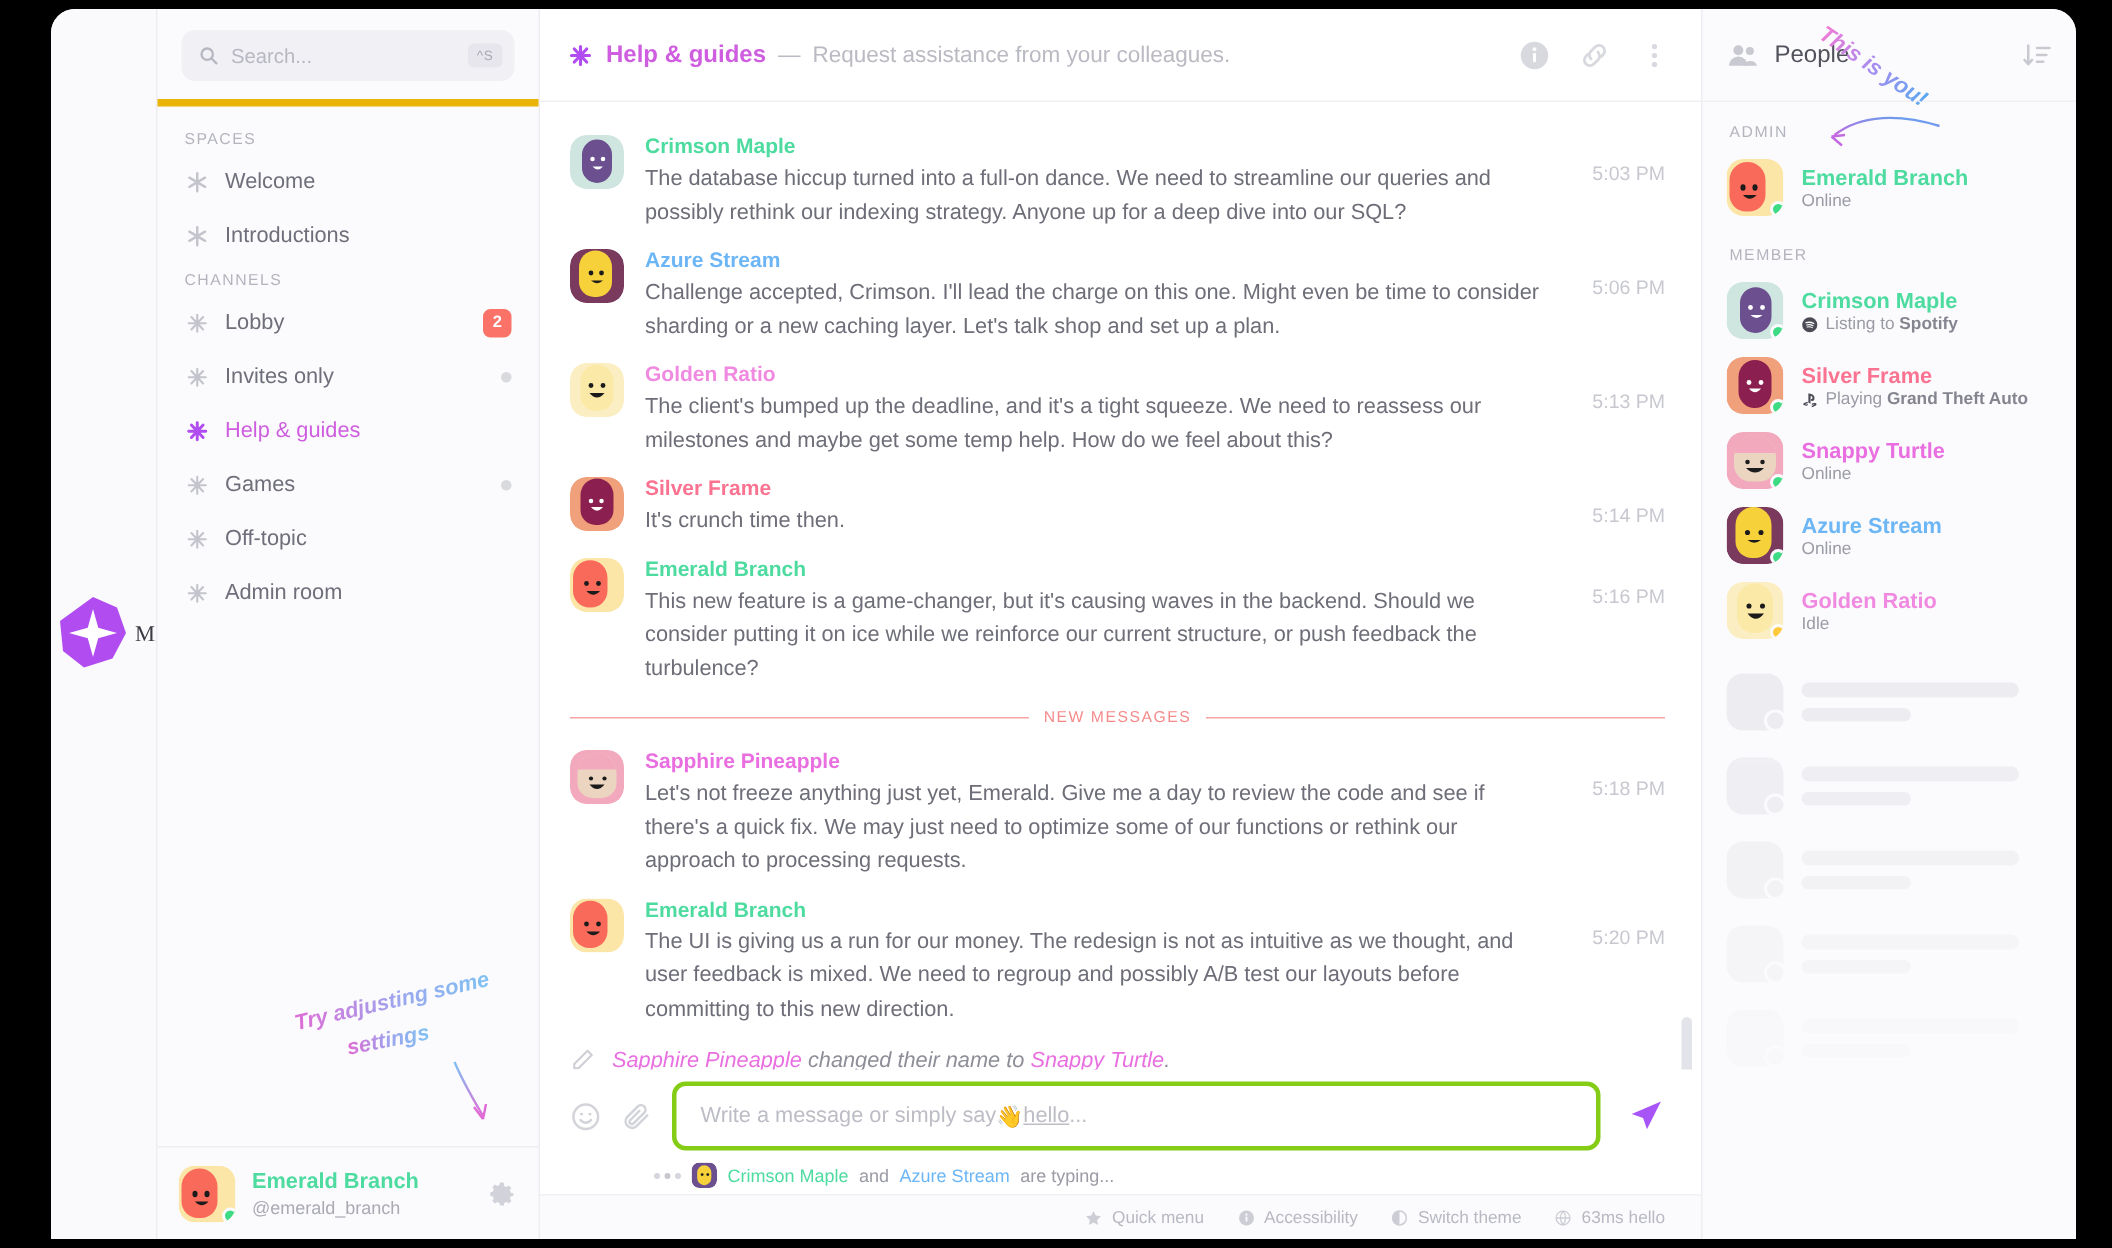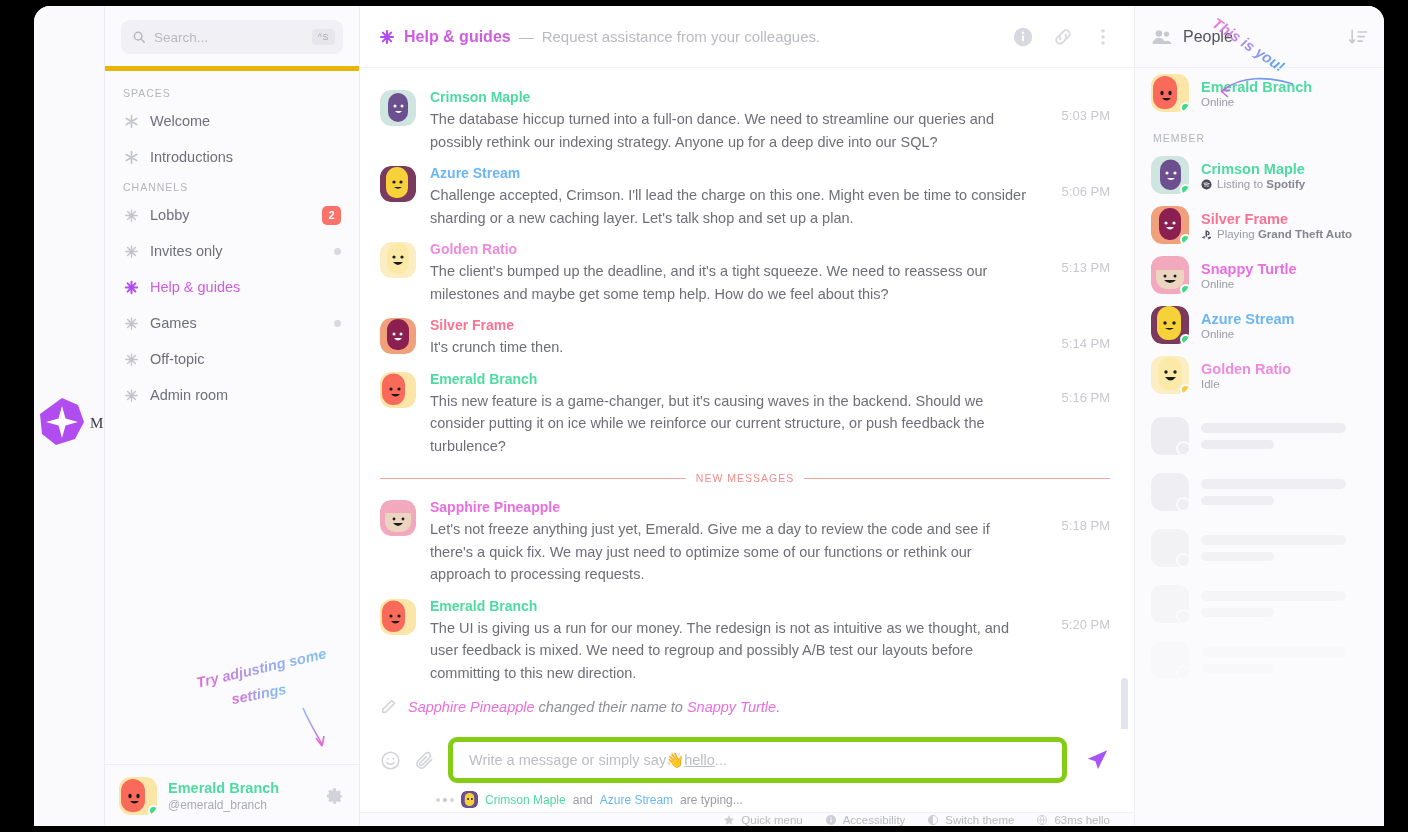--- a/index.html
+++ b/index.html
@@ -175,37 +175,37 @@
     position: absolute; right: 6px; top: 610px; width: 7px; height: 105px;
     background: #e3e4e9; border-radius: 4px;
   }
 
   
   .composer-wrap { padding: 8px 24px 4px 20px; background: #fff; }
   .composer { display: flex; align-items: center; gap: 13px; }
   .comp-ico { width: 21px; height: 21px; color: #d3d4da; cursor: pointer; flex: 0 0 21px; }
   .comp-ico svg { width: 21px; height: 21px; display: block; }
   .comp-field {
-    flex: 1; height: 46px; border: 5px solid #84cc16; border-radius: 9px;
+    flex: 1; height: 46px; border: 3px solid #84cc16; border-radius: 9px;
     display: flex; align-items: center; padding: 0 16px; gap: 0;
     font-size: 14.5px; color: #bcbdc5; cursor: text; background: #fff;
   }
   .comp-send { width: 26px; height: 26px; color: #a855f7; cursor: pointer; flex: 0 0 26px; margin-left: 4px;}
   .comp-send svg { width: 26px; height: 26px; display: block; }
   .typing { display: flex; align-items: center; gap: 7px; padding: 8px 0 0 56px; font-size: 12px; color: #9a9ba5; }
   .typ-dots { display: flex; gap: 3px; align-items: center; }
   .typ-dots i { width: 4px; height: 4px; border-radius: 50%; background: #d5d6dc; display: block; }
   .typ-dots i:nth-child(2) { background: #c6c7cf; }
   .typ-av { width: 17px; height: 17px; border-radius: 5px; overflow: hidden; flex: 0 0 17px; }
   .typ-av svg { width: 100%; height: 100%; display: block; }
   .typ-n1 { color: #4ddba0; }
   .typ-n2 { color: #6cb6f5; }
 
   .statusbar {
-    height: 14px; display: flex; align-items: center; justify-content: flex-end;
+    height: 30px; display: flex; align-items: center; justify-content: flex-end;
     gap: 22px; padding: 0 24px; border-top: 1px solid #f1f1f5; background: #fbfbfd;
   }
   .sb-item { display: flex; align-items: center; gap: 6px; font-size: 11.5px; color: #b8b9c2; cursor: pointer; }
   .sb-item svg { width: 12px; height: 12px; display: block; color: #cdced5; }
 
   
   .people {
     width: 250px; flex: 0 0 250px; background: #fbfbfd;
     border-left: 1px solid #eeeef2; display: flex; flex-direction: column;
     position: relative; overflow: hidden;
@@ -746,20 +746,21 @@
               <linearGradient id="gyou" x1="1" y1="0" x2="0" y2="1">
           <stop offset="0" stop-color="#5aa7f0"></stop>
                 <stop offset="1" stop-color="#c46ae0"></stop>
               </linearGradient>
             </defs>
         <path d="M96 56 C70 48 44 48 26 62" stroke="url(#gyou)" stroke-width="1.6" fill="none"></path>
         <path d="M24 63 L33 62 M24 63 L31 69" stroke="#c46ae0" stroke-width="1.6" fill="none"></path>
       </svg>
     </div>
 
+    <div class="ppl-section">ADMIN</div>
     <div class="ppl-row">
       <div class="ppl-av">
         <svg viewBox="0 0 38 38">
               <rect width="38" height="38" rx="11" fill="#fbe6a8"></rect>
           <path d="M2 14 a12 12 0 0124 0 v10 a11 11 0 01-11 11 h-2 a11 11 0 01-11-11 Z" fill="#f96a5a"></path>
           <ellipse cx="11" cy="19" rx="1.7" ry="2.2" fill="#1b1b1b"></ellipse>
           <ellipse cx="19" cy="19" rx="1.7" ry="2.2" fill="#1b1b1b"></ellipse>
           <path d="M11 24 q4.5 5 9 0 Z" fill="#1b1b1b"></path>
             </svg>
         <span class="pres online"></span>

